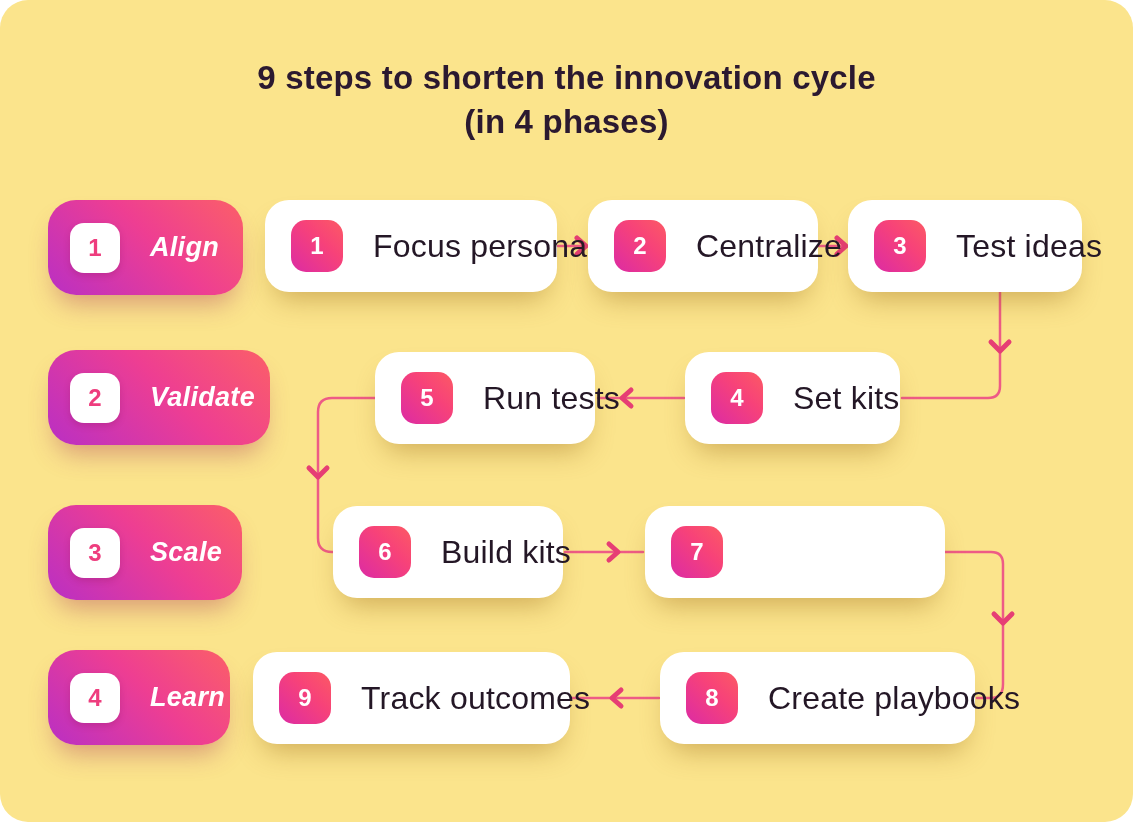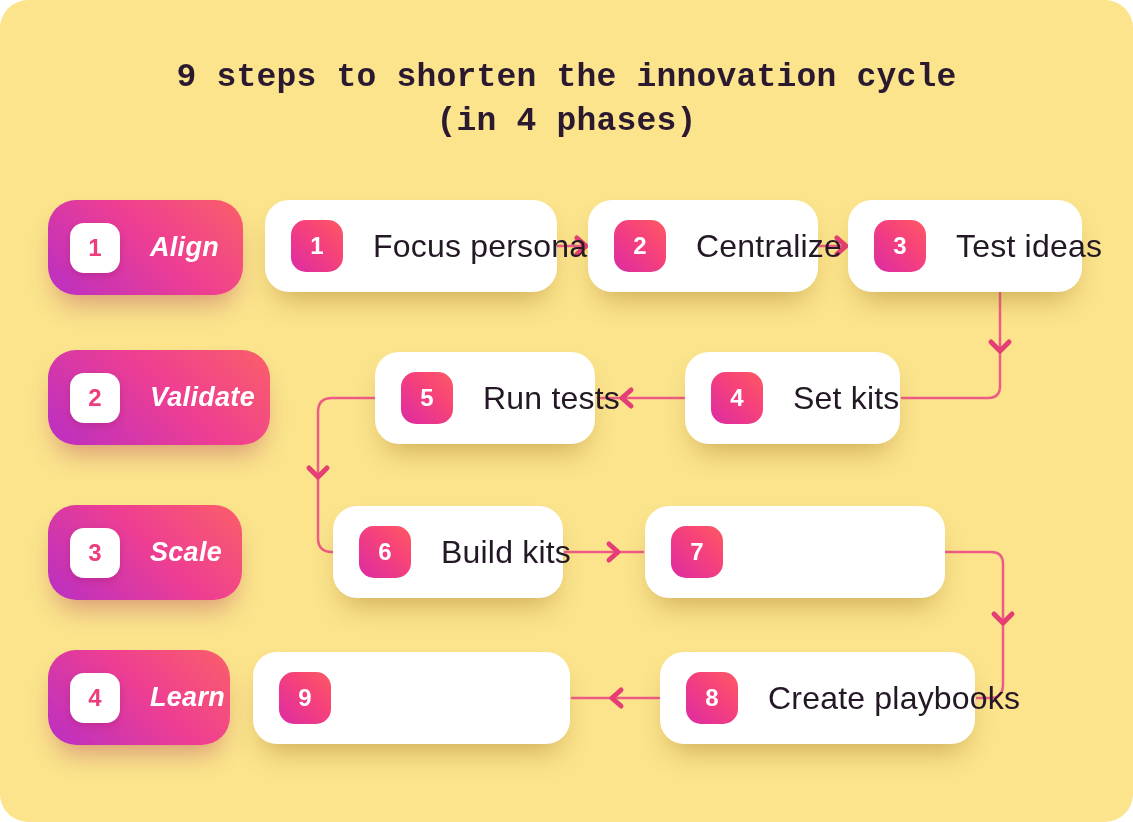--- a/index.html
+++ b/index.html
@@ -13,21 +13,20 @@
     position:absolute;inset:0;
     background:#FBE48C;
     border-radius:28px;
   }
   .title{
     position:absolute;left:0;top:56px;width:1133px;
     text-align:center;
     color:#2B1930;
     font-size:33px;font-weight:700;line-height:1.32;
     letter-spacing:.2px;
-    font-family:Liberation Mono, monospace;
   }
   
   .flow-svg{position:absolute;left:0;top:0;z-index:1;}
   
   .phase{
     position:absolute;height:95px;z-index:2;
     border-radius:28px;
     background:linear-gradient(45deg,#B92FC4 0%,#EE3E92 55%,#FB5F68 100%);
     display:flex;align-items:center;
     padding-left:22px;box-sizing:border-box;
@@ -167,14 +166,15 @@
   </div>
   <div class="card card7">
     <div class="sbadge">7</div>
   </div>
   <div class="card card8">
     <div class="sbadge">8</div>
     <div class="slabel">Create playbooks</div>
   </div>
   <div class="card card9">
     <div class="sbadge">9</div>
+    <div class="slabel">Track outcomes</div>
   </div>
 </div>
 
 </body></html>

